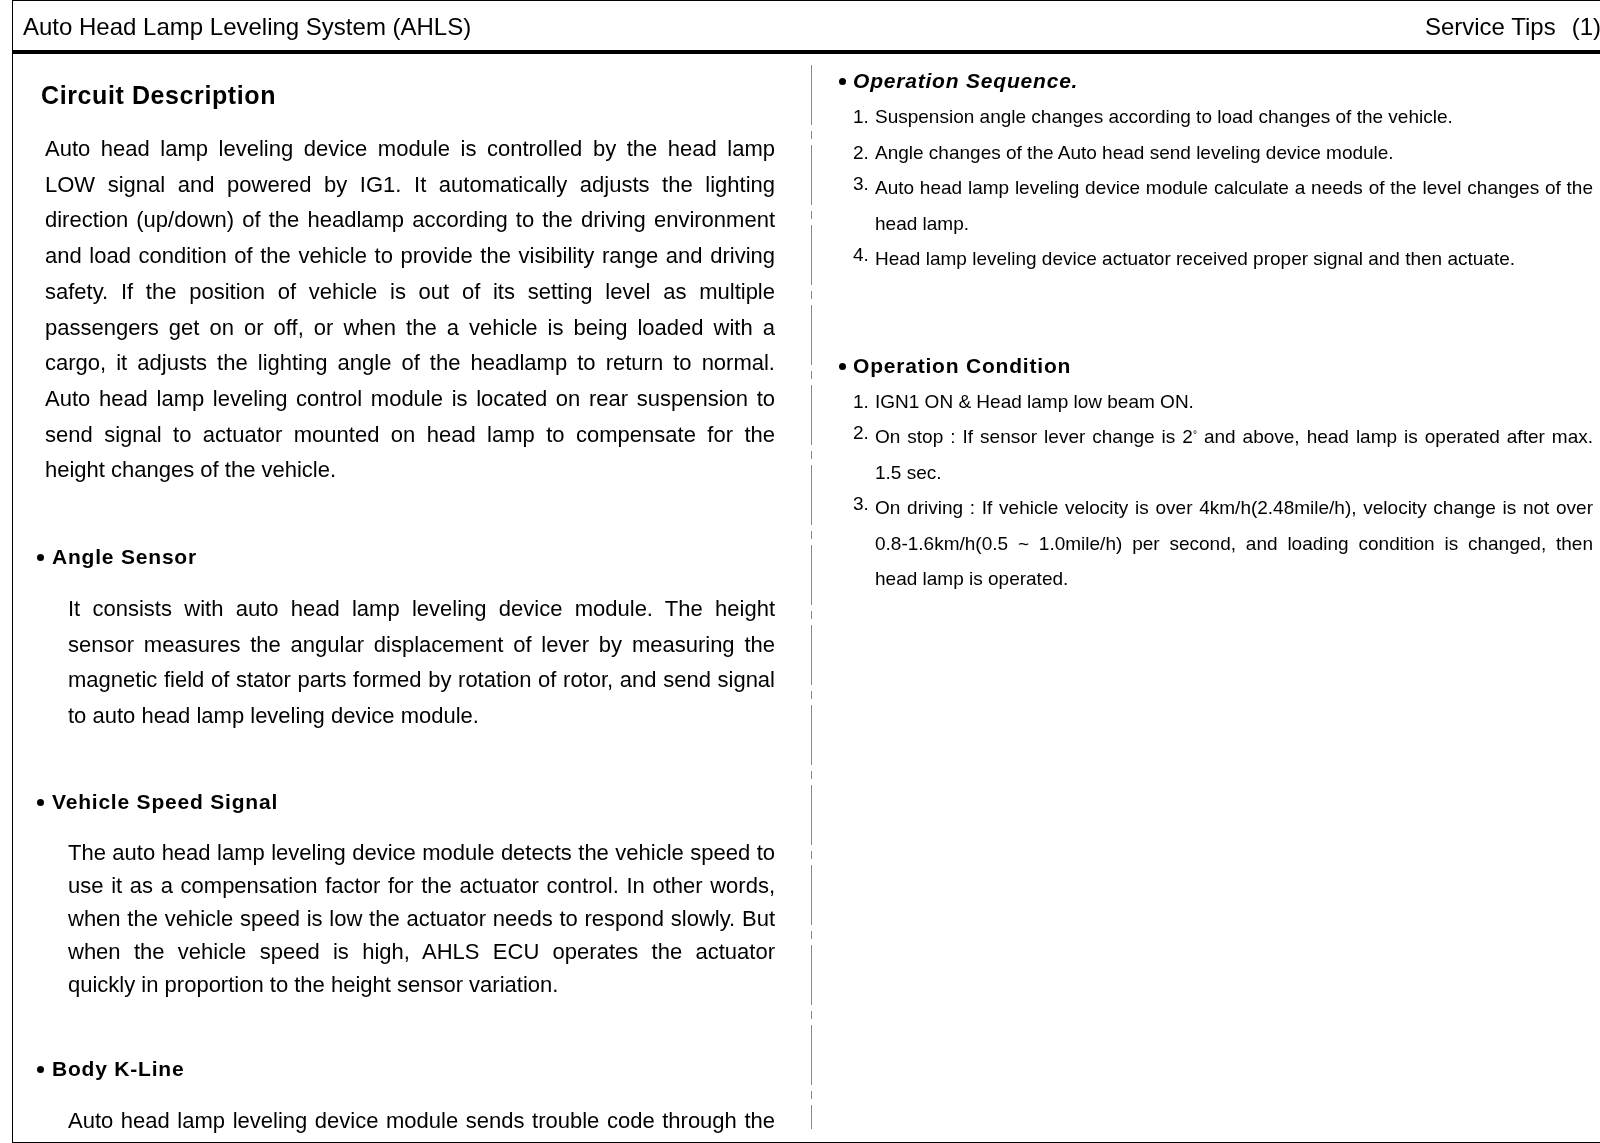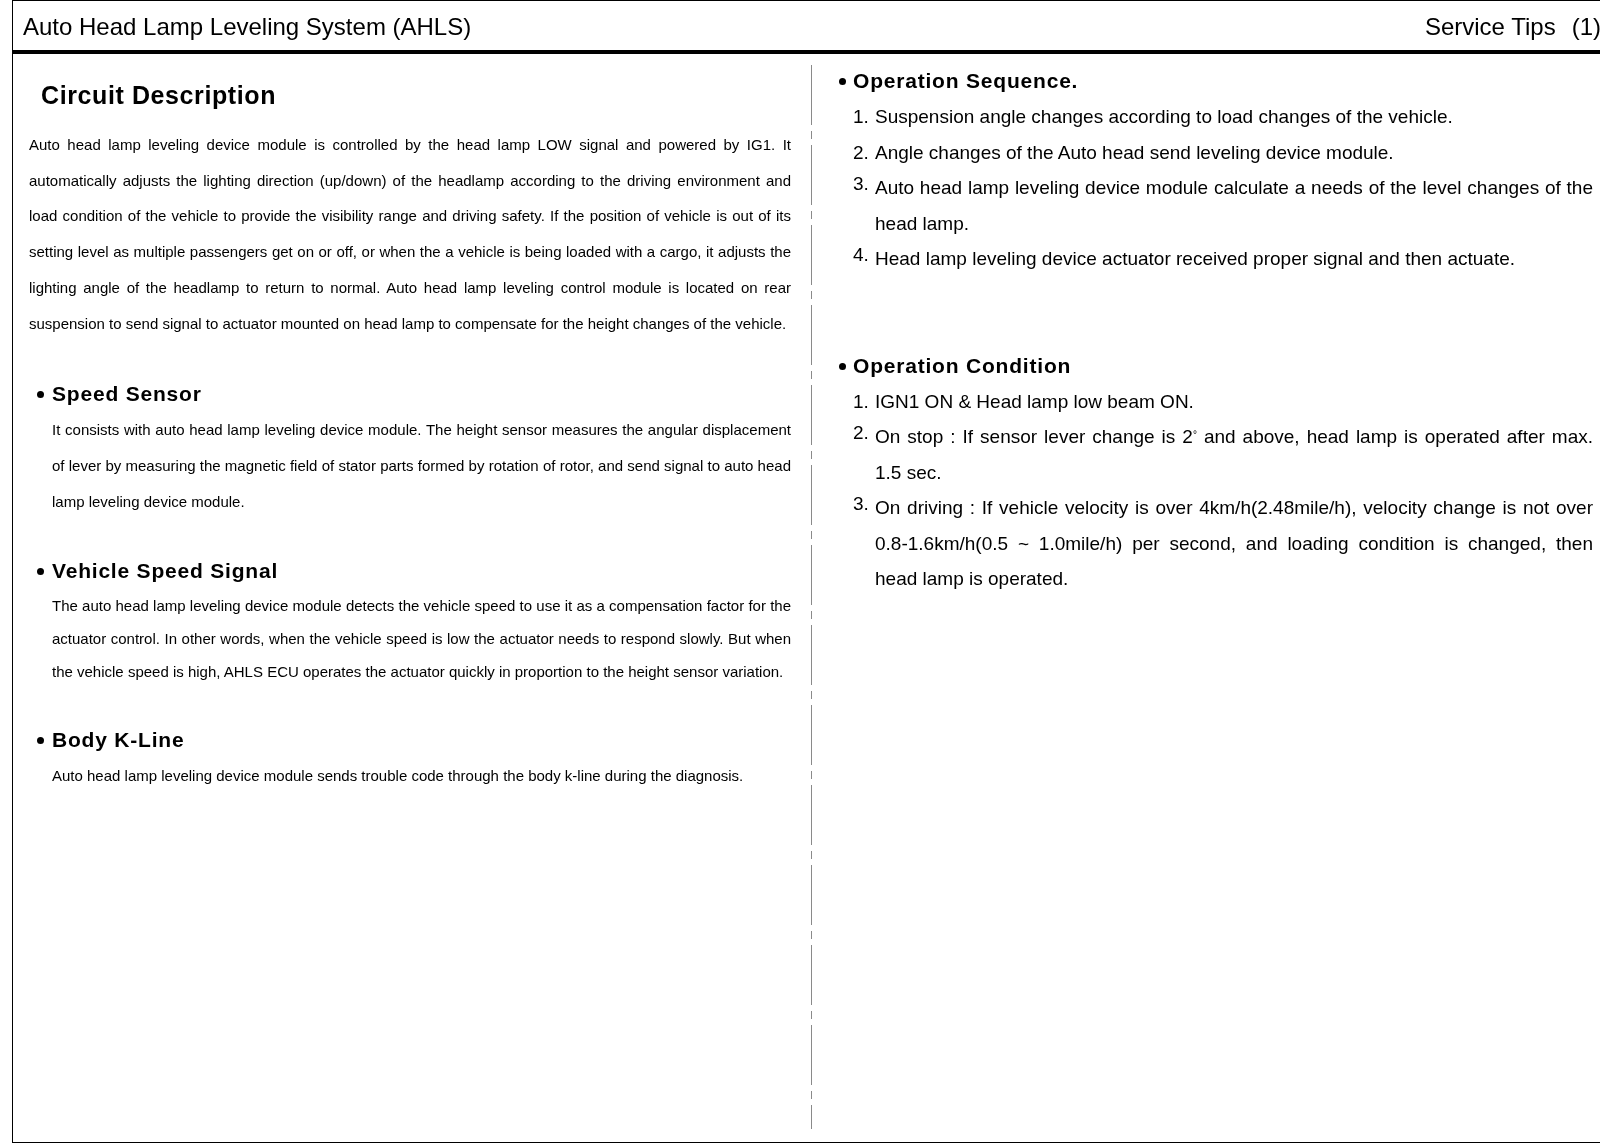--- a/index.html
+++ b/index.html
@@ -67,24 +67,24 @@
       width: 760px;
     }
 
     .section-title {
       font-size: 25px;
       line-height: 40px;
       letter-spacing: 0.6px;
       margin: 12px;
     }
     .para {
-      font-size: 15px;
+      font-size: 22px;
       line-height: 35.7px;
       text-align: justify;
-      margin: 0;
+      margin: 16px;
     }
     .para-tight { line-height: 33px; }
 
     .bullet-head {
       font-size: 21px;
       line-height: 36px;
       letter-spacing: 0.8px;
       position: relative;
       padding-left: 23px;
       margin: 0;
@@ -143,21 +143,21 @@
 
   <div class="col-left">
     <h2 class="section-title">Circuit Description</h2>
     <p class="para">Auto head lamp leveling device module is controlled by the head lamp LOW signal and powered by IG1. It automatically adjusts the lighting direction (up/down) of the headlamp according to the driving environment and load condition of the vehicle to provide the visibility range and driving safety. If the position of vehicle is out of its setting level as multiple passengers get on or off, or when the a vehicle is being loaded with a cargo, it adjusts the lighting angle of the headlamp to return to normal. Auto head lamp leveling control module is located on rear suspension to send signal to actuator mounted on head lamp to compensate for the height changes of the vehicle.</p>
 
     <div class="gap-s"></div>
 
     <div>
       <h3 class="bullet-head">
         <span class="dot"></span>
-        <span>Speed Sensor</span>
+        <span>Angle Sensor</span>
       </h3>
       <div class="bullet-body">
         <p class="para">It consists with auto head lamp leveling device module. The height sensor measures the angular displacement of lever by measuring the magnetic field of stator parts formed by rotation of rotor, and send signal to auto head lamp leveling device module.</p>
       </div>
     </div>
 
     <div class="gap-m"></div>
 
     <div>
       <h3 class="bullet-head">
@@ -177,21 +177,21 @@
         <span>Body K-Line</span>
       </h3>
       <div class="bullet-body">
         <p class="para">Auto head lamp leveling device module sends trouble code through the body k-line during the diagnosis.</p>
       </div>
     </div>
   </div>
 
   <div class="col-right">
     <div>
-      <h3 class="bullet-head" style="padding-left:20px;">
+      <h3 class="bullet-head" style="padding-left:20px;font-style:italic;">
         <span class="dot" style="left:6px;"></span>
         <span>Operation Sequence.</span>
       </h3>
       <ol class="num-list">
         <li>
           <span class="num">1.</span>
           <span>Suspension angle changes according to load changes of the vehicle.</span>
         </li>
         <li>
           <span class="num">2.</span>

